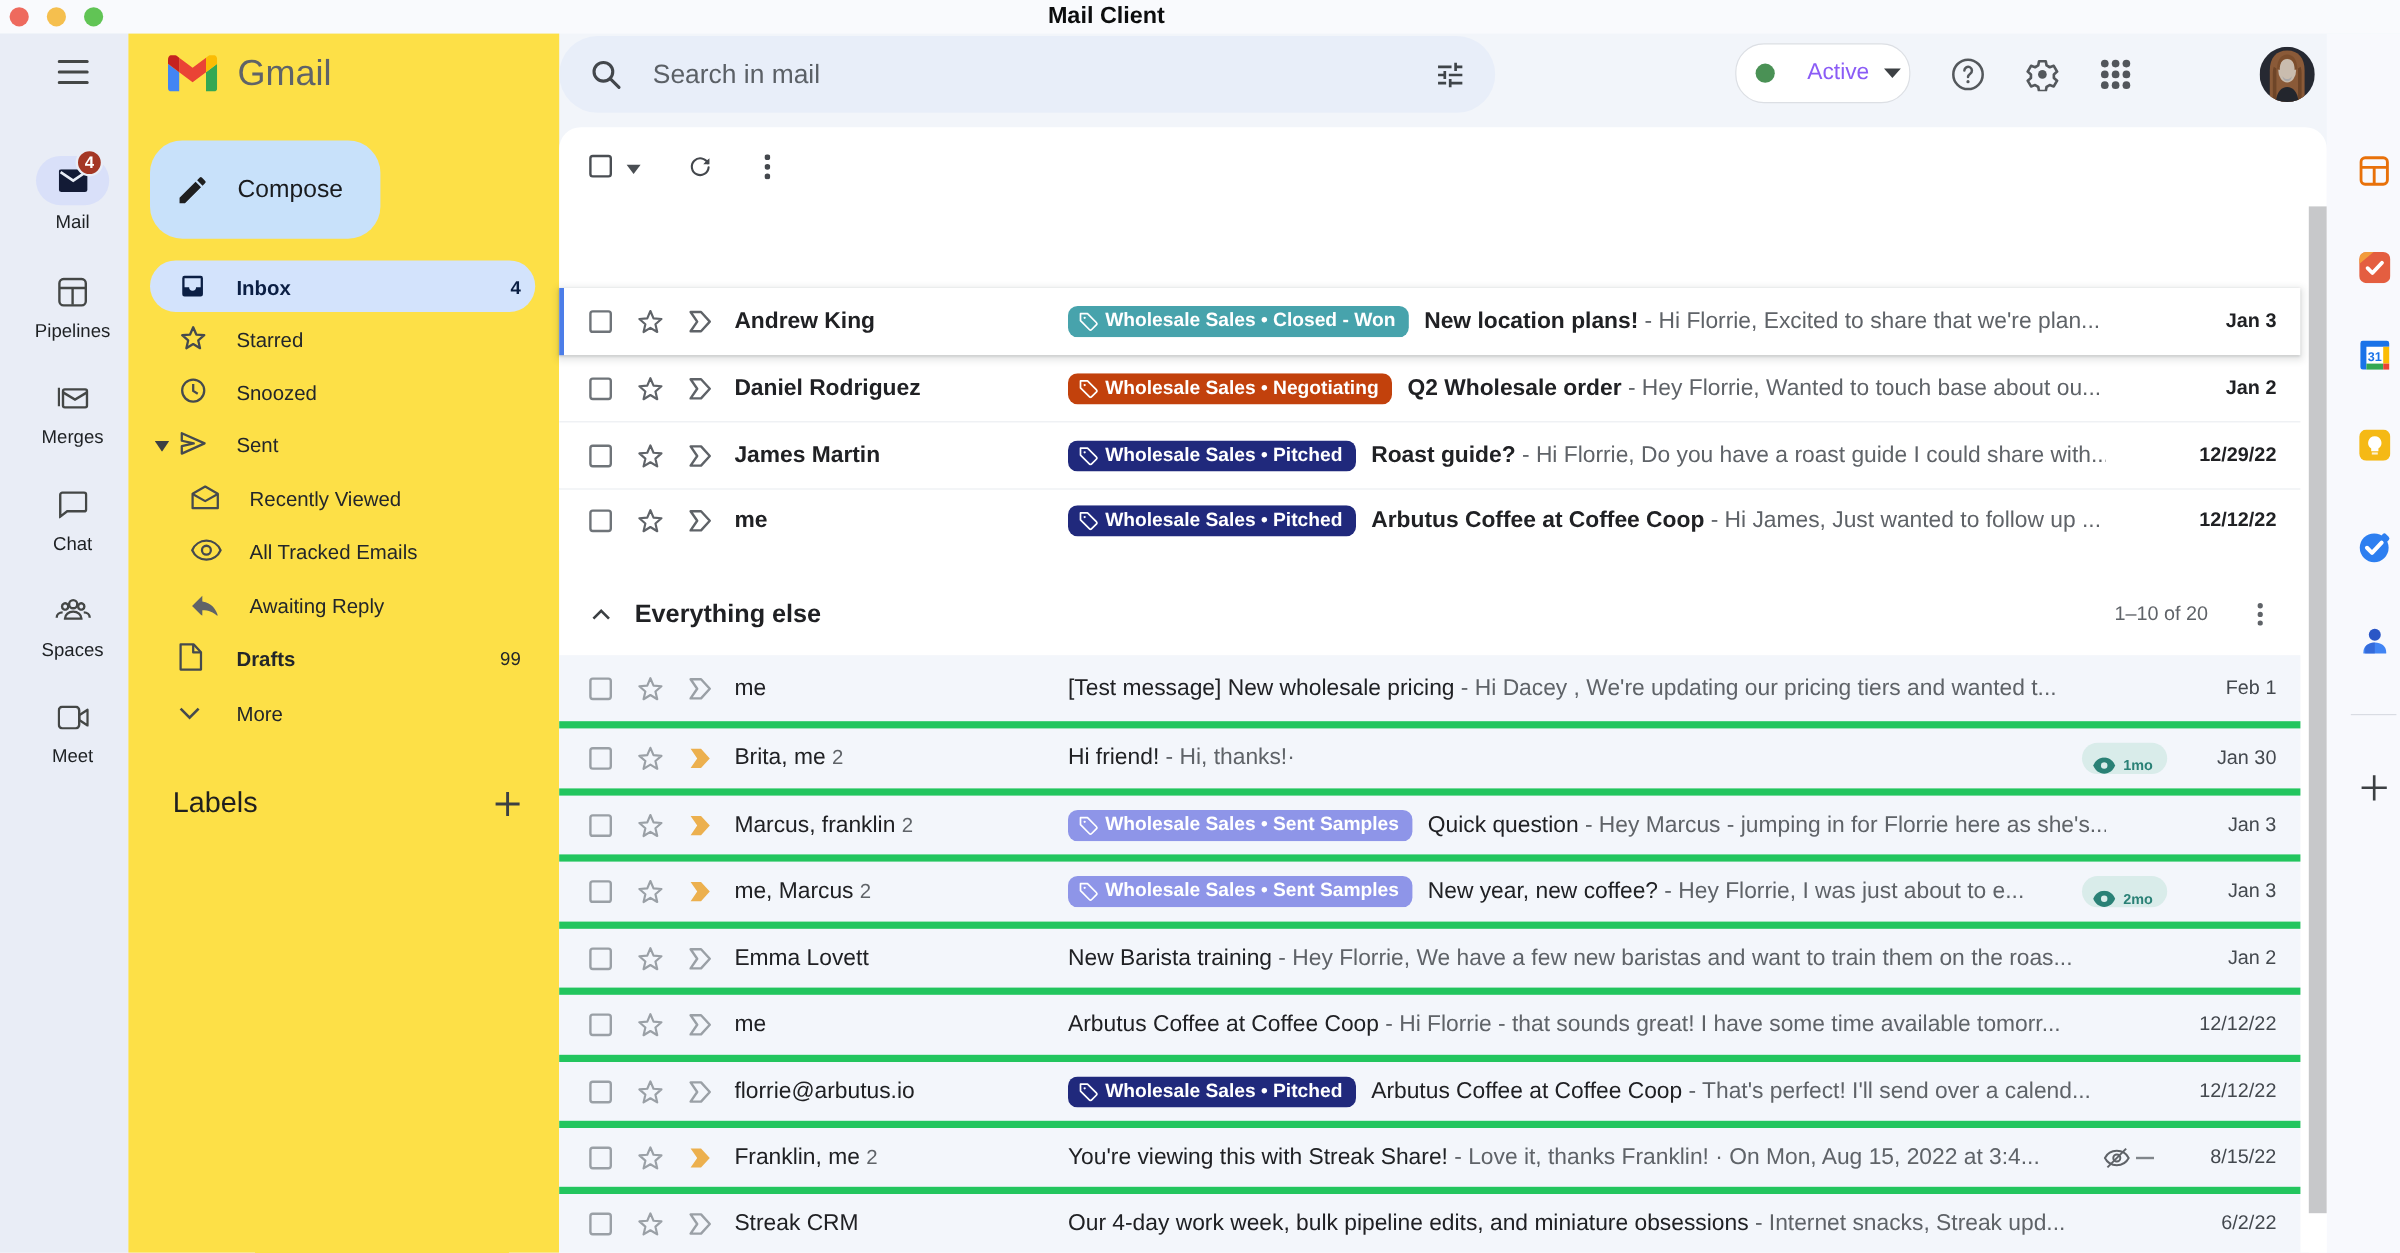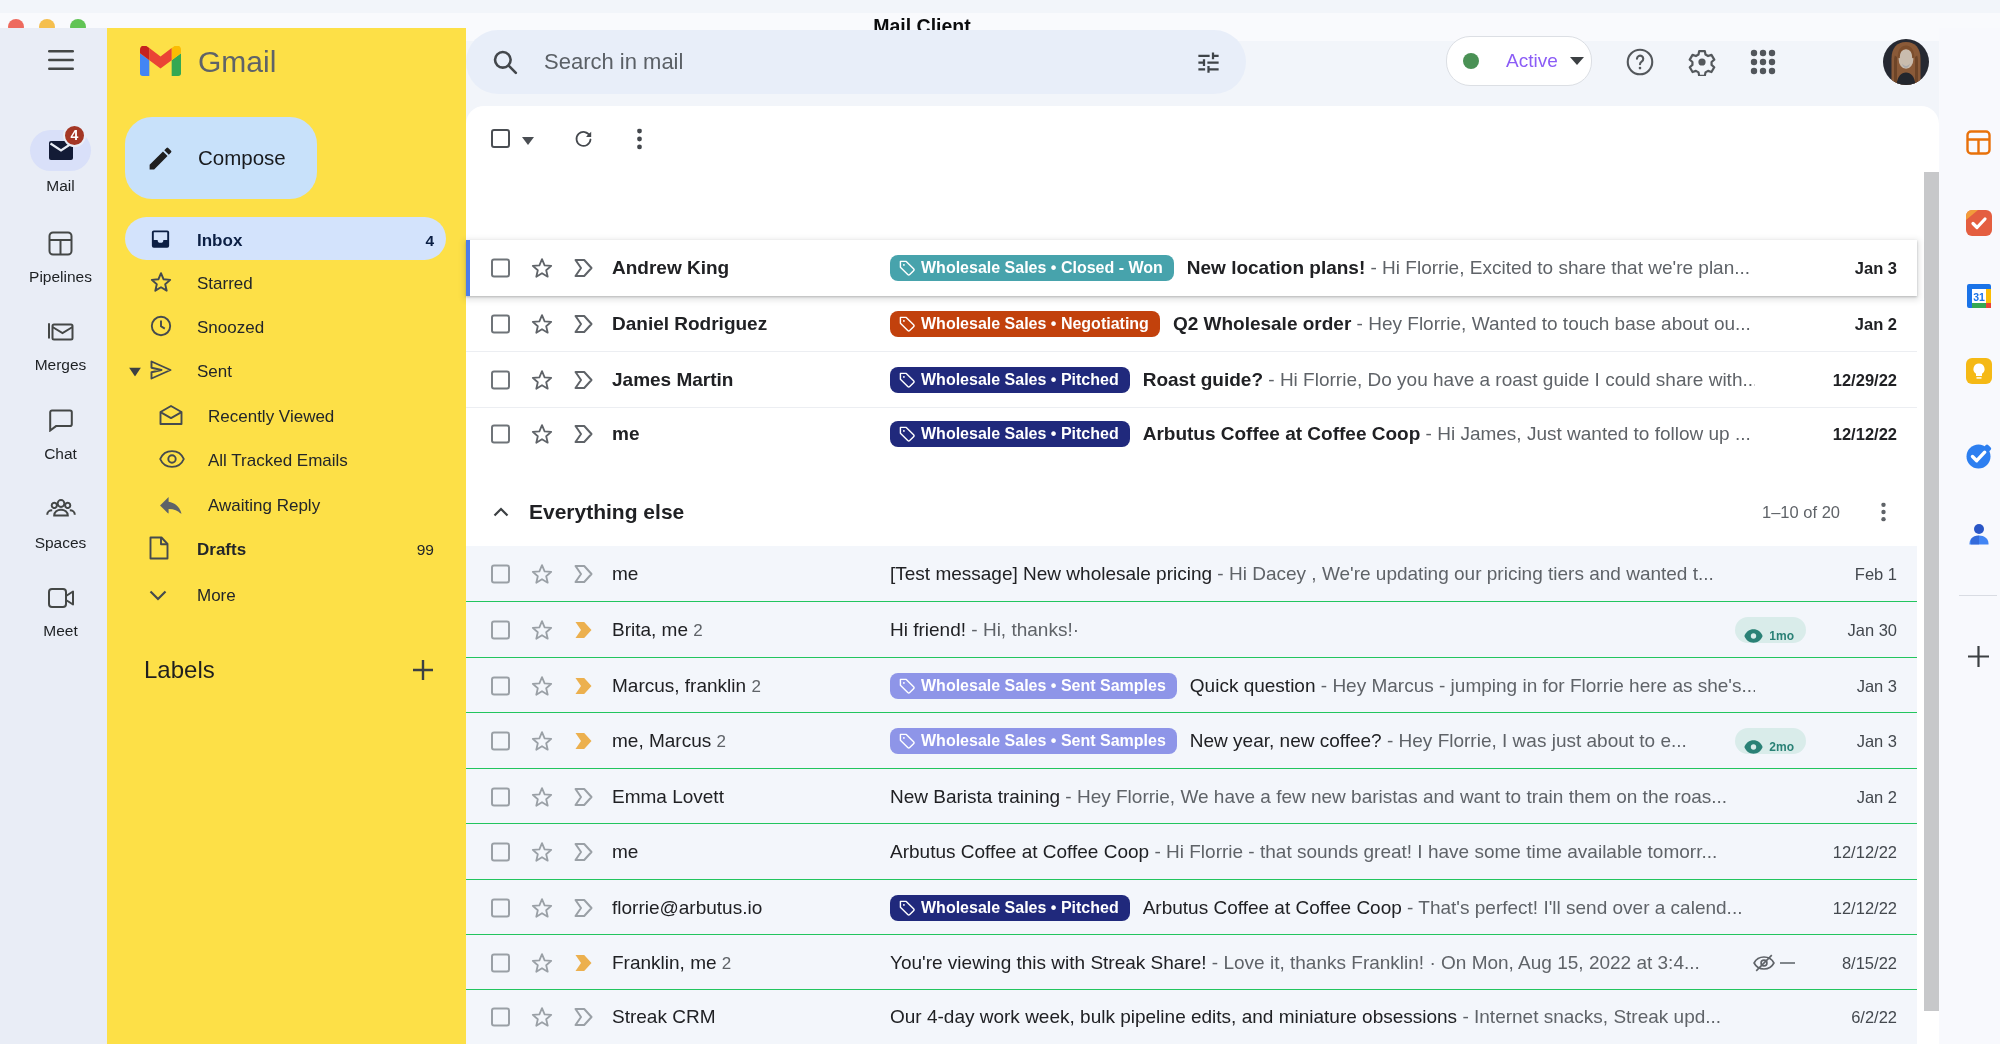--- a/index.html
+++ b/index.html
@@ -1,19 +1,19 @@
 <!DOCTYPE html>
 <html><head>
 <meta charset="utf-8">
 <style>
 *{margin:0;padding:0;box-sizing:border-box}
 html,body{width:2000px;height:1044px;overflow:hidden}
 body{font-family:"Liberation Sans",sans-serif;position:relative;background:#f2f5fa;-webkit-font-smoothing:antialiased}
 
-.titlebar{position:absolute;left:0;top:13px;width:2000px;height:28px;background:#f9fafd}
+.titlebar{position:absolute;left:0;top:0;width:2000px;height:28px;background:#f9fafd}
 .tl{position:absolute;top:6px;width:16px;height:16px;border-radius:50%}
 .title{position:absolute;top:2px;left:0;width:1844px;text-align:center;font-size:19.5px;font-weight:700;color:#0c0d0e}
 
 .rail{position:absolute;left:0;top:28px;width:107px;height:1016px;background:#e9edf6}
 .rlabel{position:absolute;left:7px;width:107px;text-align:center;font-size:15.5px;font-weight:500;color:#1d2023}
 .ricon{position:absolute;left:7px;width:107px;text-align:center}
 .ricon svg{display:inline-block;vertical-align:top}
 
 .nav{position:absolute;left:107px;top:28px;width:359px;height:1016px;background:#fde047}
 .compose{position:absolute;left:18px;top:89px;width:192px;height:82px;border-radius:27px;background:#c8e1fa;display:flex;align-items:center}
@@ -28,21 +28,21 @@
 .search{position:absolute;left:466px;top:30px;width:780px;height:64px;border-radius:32px;background:#e8eef9;display:flex;align-items:center}
 .search .ph{font-size:22px;color:#5b6066;margin-left:26px}
 
 .active{position:absolute;left:1446px;top:36px;width:146px;height:50px;border-radius:24px;background:#fff;border:1.5px solid #dcdfe4;display:flex;align-items:center}
 .active .dot{width:16px;height:16px;border-radius:50%;background:#4a9155;margin-left:16px}
 .active .txt{font-size:19px;font-weight:500;color:#8b5cf6;margin-left:27px}
 .active .caret{width:0;height:0;border-left:7px solid transparent;border-right:7px solid transparent;border-top:8px solid #3c4043;margin-left:12px}
 
 .card{position:absolute;left:466px;top:106px;width:1473px;height:938px;background:#fff;border-radius:18px 18px 0 0}
 .row{position:absolute;left:0;width:1451px;height:56px;background:#fff}
-.row.er{background:#f3f6fb;border-top:1px solid #22c55e}
+.row.er{background:#f3f6fb;border-top:6px solid #22c55e}
 .cbx{position:absolute;left:25px;top:50%;transform:translateY(-50%);width:19px;height:19px;border:2px solid #6f7479;border-radius:3px}
 .er .cbx{border-color:#9aa0a6}
 .rst{position:absolute;left:64px;top:50%;transform:translateY(-50%);height:24px}
 .rsk{position:absolute;left:107px;top:50%;transform:translateY(-50%);height:22px}
 .sender{position:absolute;left:146px;top:50%;transform:translateY(-50%);width:265px;white-space:nowrap;overflow:hidden;font-size:19px;color:#202124}
 .sender b{font-weight:700}
 .sender .cnt{color:#5f6368;font-size:17px}
 .cmain{position:absolute;left:424px;right:162px;top:50%;transform:translateY(-50%);display:flex;align-items:center;white-space:nowrap;overflow:hidden;font-size:19px}
 .chip{display:inline-flex;align-items:center;height:26px;border-radius:8px;padding:0 11px 0 9px;color:#fff;font-size:16px;font-weight:700;margin-right:13px;flex:none}
 .chip svg{margin-right:6px}

